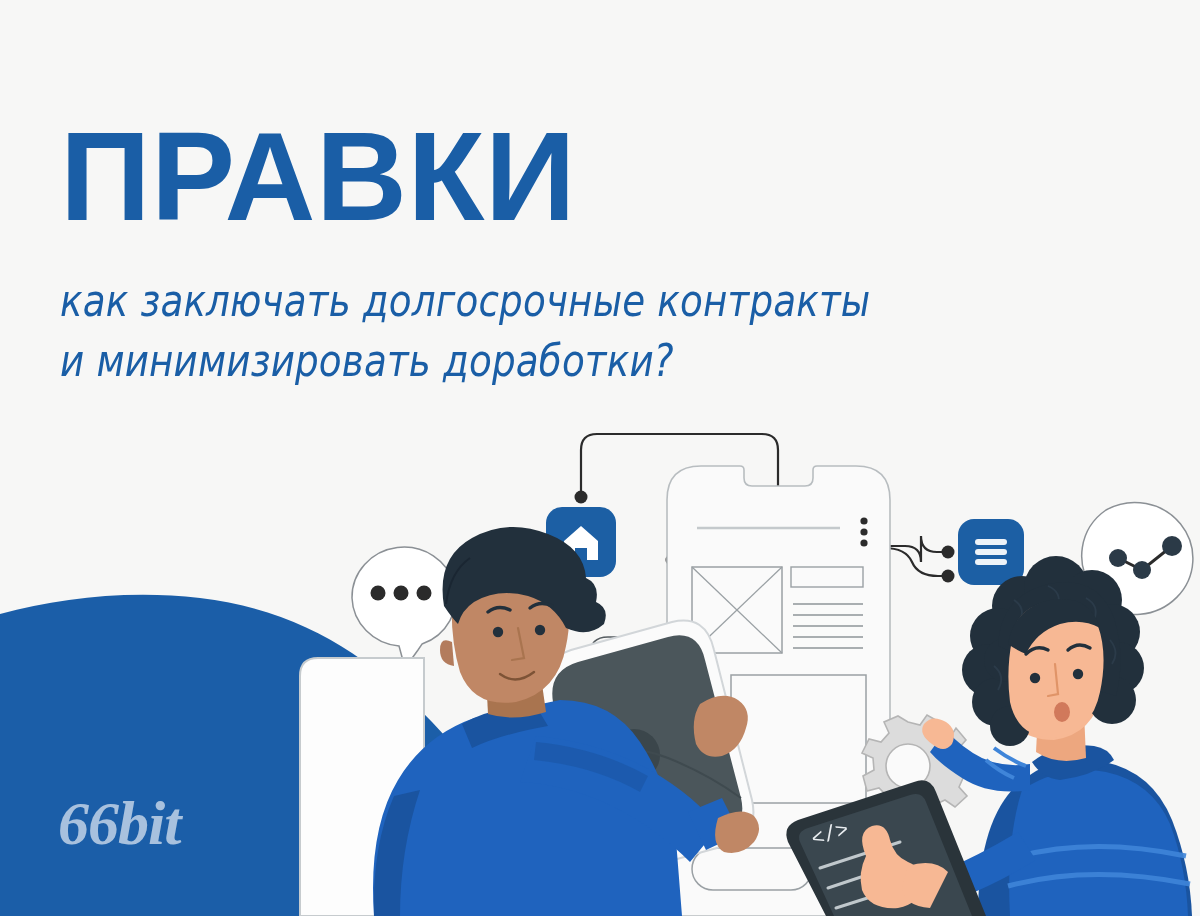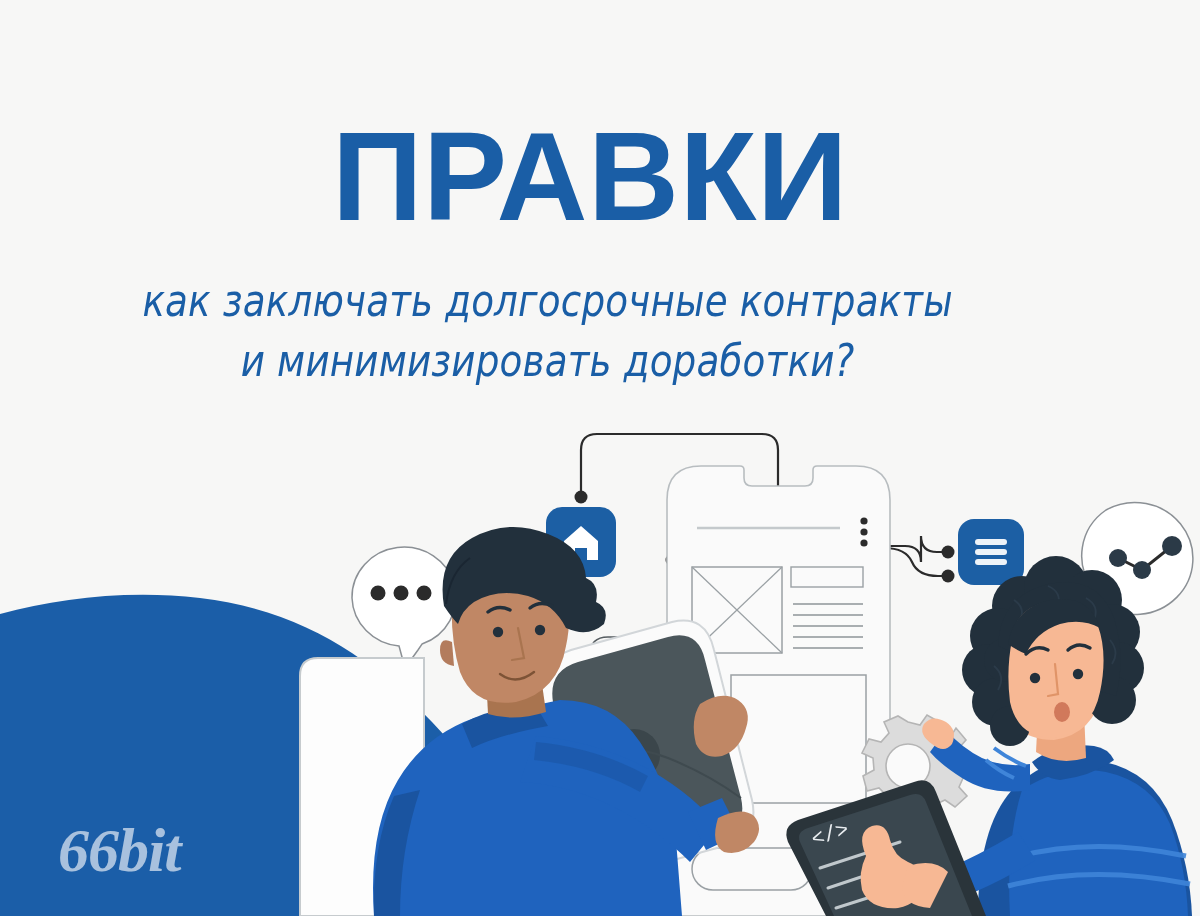--- a/index.html
+++ b/index.html
@@ -25,21 +25,20 @@
     pointer-events: none;
   }
 
   
   .text-block {
     position: absolute;
     left: 60px;
     top: 118px;
     width: 1060px;
     z-index: 40;
-    text-align: center;
   }
   .title {
     font-family: "Liberation Sans", "DejaVu Sans", sans-serif;
     font-size: 126px;
     line-height: 0.93;
     font-weight: 700;
     letter-spacing: 0.5px;
     color: #1a5ea6;
     margin: 0;
     white-space: nowrap;
@@ -55,21 +54,21 @@
     color: #1a5ea6;
     transform: scaleX(0.92);
     transform-origin: left center;
   }
   .subtitle .line { display: block; white-space: nowrap; }
 
   
   .logo {
     position: absolute;
     left: 58px;
-    top: 819px;
+    top: 792px;
     z-index: 45;
     font-family: "Liberation Serif", "DejaVu Serif", serif;
     font-style: italic;
     font-weight: 700;
     font-size: 62px;
     line-height: 1;
     color: rgba(255,255,255,0.62);
     letter-spacing: -1px;
     user-select: none;
   }

